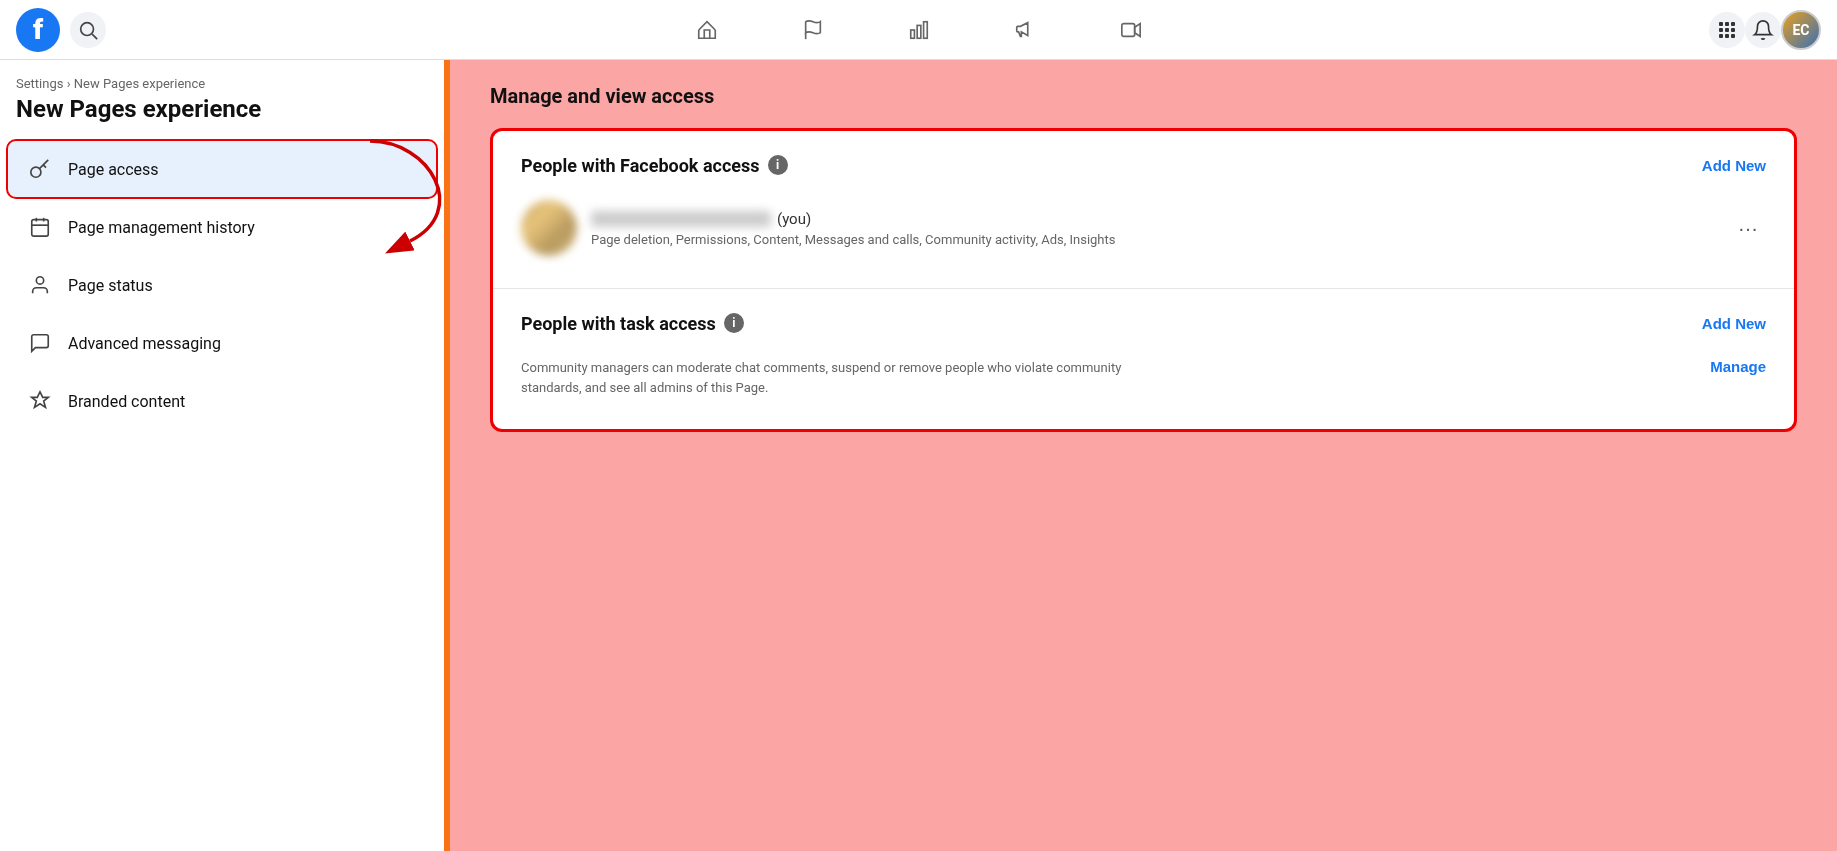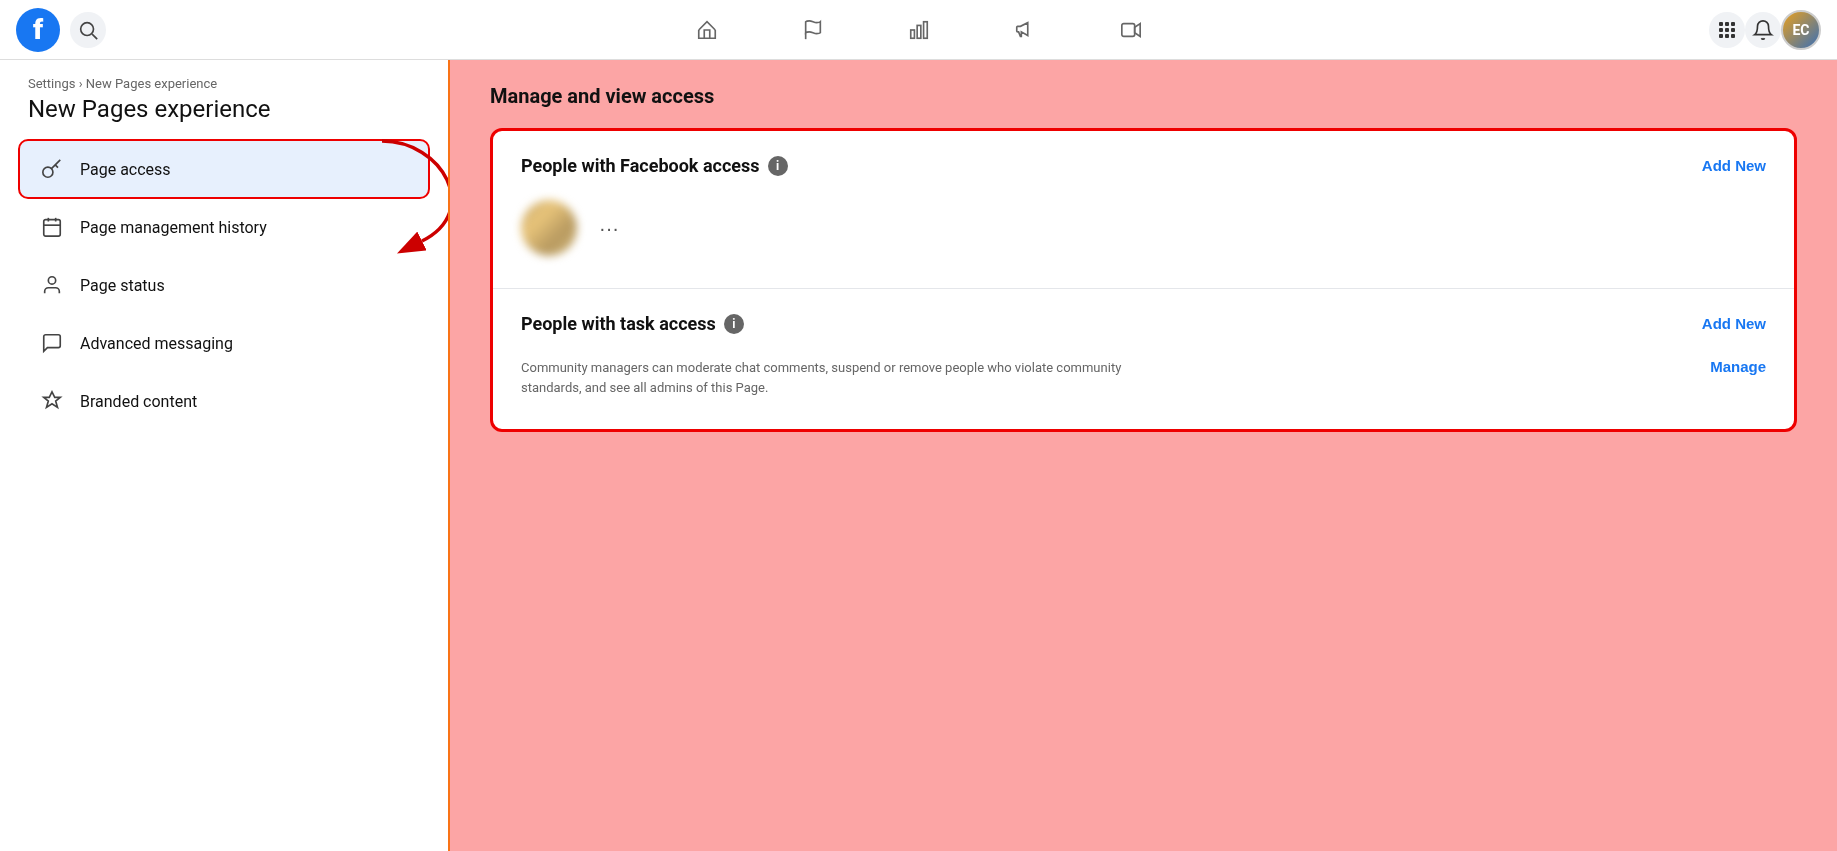--- a/index.html
+++ b/index.html
@@ -111,34 +111,34 @@
     
     .main-layout {
       display: flex;
       height: calc(851px - 60px);
     }
 
     
     .sidebar {
       width: 450px;
       background: #fff;
-      border-right: 2px solid #f97316;
-      padding: 16px 12px;
+      border-right: 6px solid #f97316;
+      padding: 16px 0;
       overflow-y: auto;
       flex-shrink: 0;
     }
     .sidebar-breadcrumb {
       padding: 0 16px 4px;
       font-size: 13px;
       color: #666;
     }
     .sidebar-title {
       padding: 0 16px 16px;
       font-size: 24px;
-      font-weight: 400;
+      font-weight: 700;
       color: #111;
     }
     .sidebar-item {
       display: flex;
       align-items: center;
       gap: 12px;
       padding: 12px 16px;
       cursor: pointer;
       border-radius: 8px;
       margin: 2px 8px;
@@ -191,21 +191,21 @@
     .access-block:last-child { border-bottom: none; }
 
     .access-block-header {
       display: flex;
       align-items: center;
       justify-content: space-between;
       margin-bottom: 16px;
     }
     .access-block-title {
       display: flex;
-      align-items: center;
+      align-items: flex-start;
       gap: 8px;
       font-size: 18px;
       font-weight: 700;
       color: #111;
     }
     .info-icon {
       width: 20px;
       height: 20px;
       background: #666;
       border-radius: 50%;
@@ -471,20 +471,27 @@
         <div class="access-block-header">
           <div class="access-block-title">
             <span>People with Facebook access</span>
             <div class="info-icon">i</div>
           </div>
           <button class="add-new-btn">Add New</button>
         </div>
 
         <div class="user-row">
           <div class="user-avatar"></div>
+          <div class="user-info">
+            <div class="user-name">
+              <span class="user-name-blurred"></span>
+              <span class="you-label">(you)</span>
+            </div>
+            <div class="user-permissions">Page deletion, Permissions, Content, Messages and calls, Community activity, Ads, Insights</div>
+          </div>
           <button class="user-more-btn">···</button>
         </div>
       </div>
 
       <div class="access-block">
         <div class="access-block-header">
           <div class="access-block-title">
             <span>People with task access</span>
             <div class="info-icon">i</div>
           </div>

